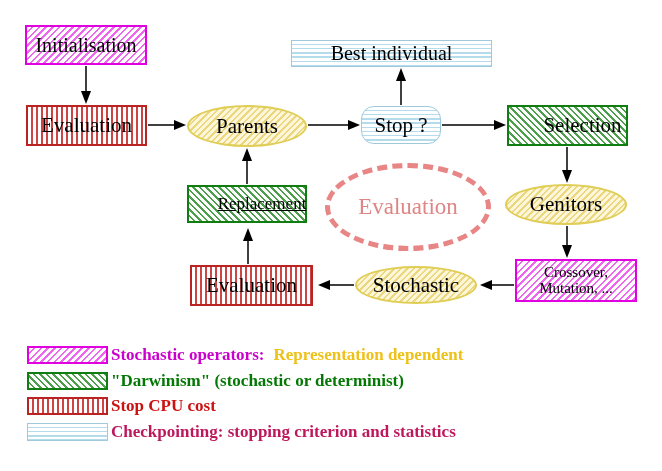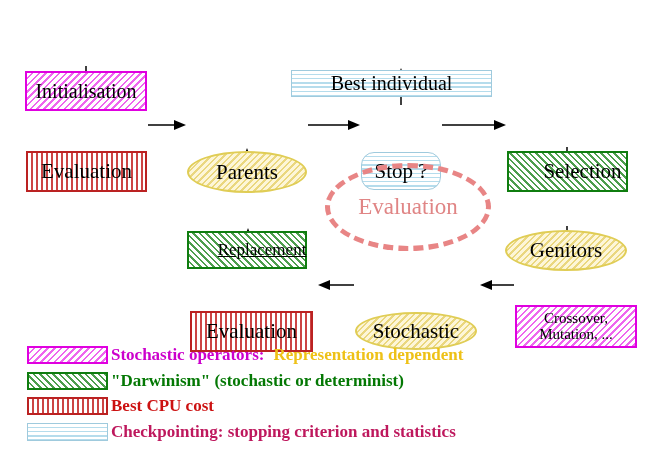--- a/index.html
+++ b/index.html
@@ -3,21 +3,21 @@
 <meta charset="utf-8">
 <style>
   html,body{margin:0;padding:0;background:#ffffff;}
   .stage{
     position:relative;width:662px;height:471px;background:#ffffff;
     font-family:"Liberation Serif", serif;overflow:hidden;
   }
   .stage *{box-sizing:border-box;}
   .node{
     position:absolute;display:flex;align-items:center;justify-content:center;
-    color:#000;text-align:center;line-height:1.05;margin-top:46px;
+    color:#000;text-align:center;line-height:1.05;
   }
   
   .hatch-magenta{
     background:repeating-linear-gradient(135deg,#ffffff 0 3px,#ee66ee 3px 4.8px);
     border:2px solid #e000e0;
   }
   .hatch-green{
     background:repeating-linear-gradient(45deg,#ffffff 0 3px,#4d9e4d 3px 4.6px);
     border:2px solid #0f7d0f;
     padding-left:30px;
@@ -108,21 +108,21 @@
   </div>
 
   <div class="node vlines-red f21" style="left:26px;top:105px;width:121px;height:41px;">
     <span>Evaluation</span>
   </div>
 
   <div class="node ellipse-yellow f21" style="left:187px;top:105px;width:120px;height:42px;">
     <span>Parents</span>
   </div>
 
-  <div class="node hlines-cyan f20" style="left:291px;top:24px;width:201px;height:27px;">
+  <div class="node hlines-cyan f20" style="left:291px;top:40px;width:201px;height:27px;">
     <span>Best individual</span>
   </div>
 
   <div class="node hlines-cyan rounded f21" style="left:361px;top:106px;width:80px;height:38px;">
     <span>Stop ?</span>
   </div>
 
   <div class="node hatch-green f21" style="left:507px;top:105px;width:121px;height:41px;">
     <span>Selection</span>
   </div>
@@ -158,21 +158,21 @@
     <span class="legend-text lg-gold" style="margin-left:9px;">Representation dependent</span>
   </div>
 
   <div class="legend-row" style="top:370px;height:22px;">
     <div class="legend-swatch hatch-green"></div>
     <span class="legend-text lg-green">"Darwinism" (stochastic or determinist)</span>
   </div>
 
   <div class="legend-row" style="top:395px;height:22px;">
     <div class="legend-swatch vlines-red"></div>
-    <span class="legend-text lg-red">Best CPU cost</span>
+    <span class="legend-text lg-red">Stop CPU cost</span>
   </div>
 
   <div class="legend-row" style="top:421px;height:22px;">
     <div class="legend-swatch hlines-cyan"></div>
     <span class="legend-text lg-cyan">Checkpointing: stopping criterion and statistics</span>
   </div>
 
 </div>
 
 </body></html>

